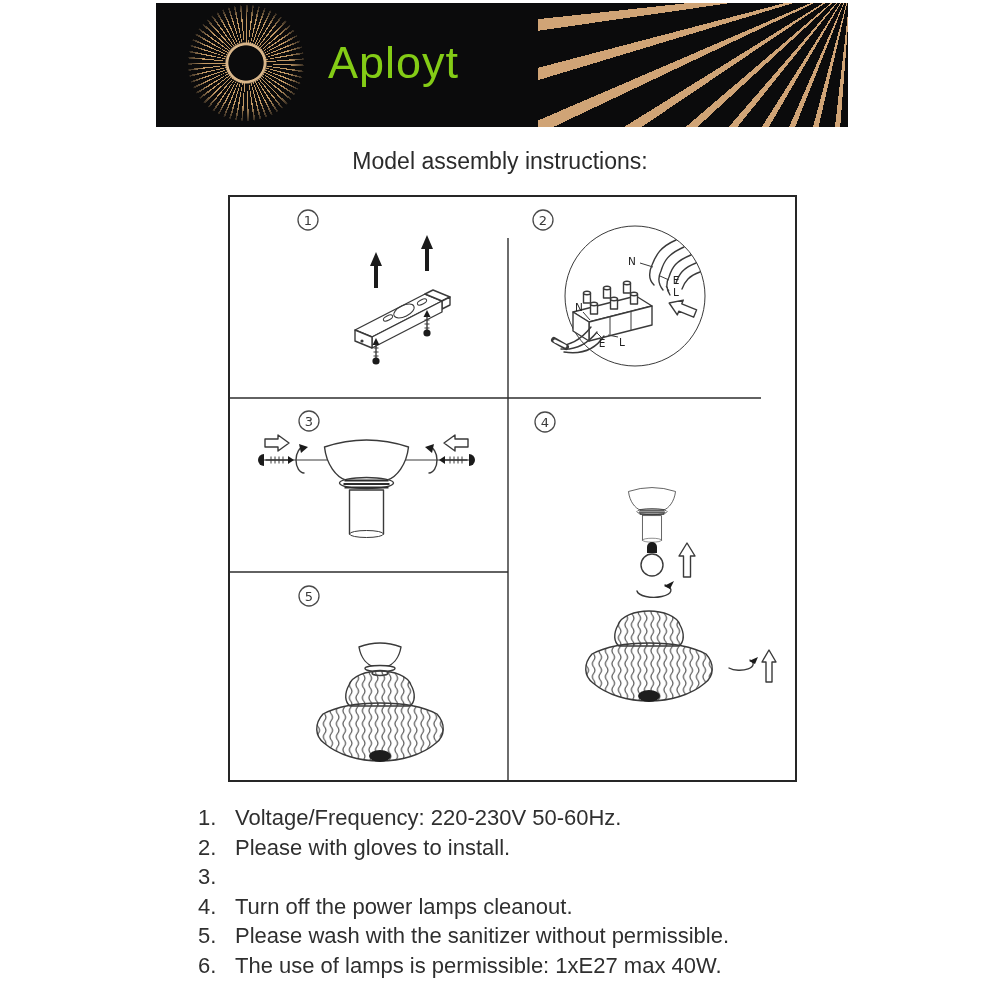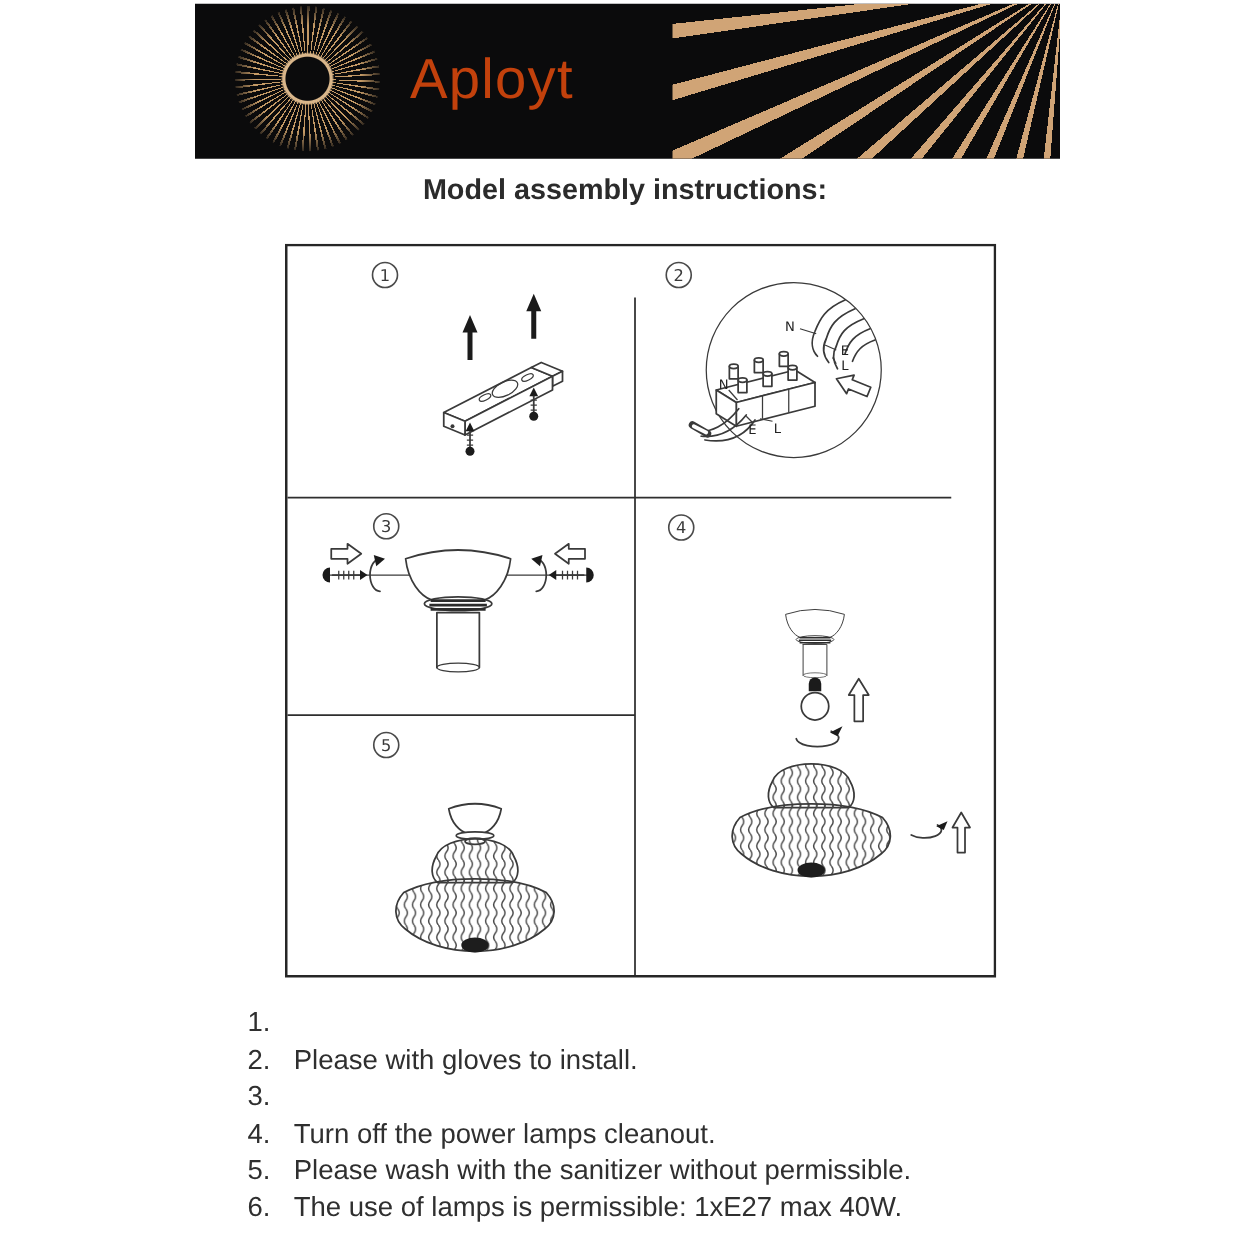--- a/index.html
+++ b/index.html
@@ -9,28 +9,28 @@
   
   .brandbar{position:absolute;left:156px;top:3px;width:692px;height:124px;
             background:#0b0b0c;overflow:hidden;}
   .starburst{position:absolute;left:32px;top:2px;width:116px;height:116px;border-radius:50%;
     background:
       radial-gradient(circle, rgba(11,11,12,0) 0 52%, #0b0b0c 76%),
       radial-gradient(circle, #0b0b0c 0 21%, rgba(11,11,12,0) 22%),
       radial-gradient(circle, rgba(11,11,12,0) 0 19%, #d9b68a 21% 24%, rgba(11,11,12,0) 26%),
       repeating-conic-gradient(#c49a66 0 1.7deg, rgba(11,11,12,0) 1.7deg 6.1deg);}
   .brand{position:absolute;left:172px;top:34px;font-size:45px;font-weight:300;
-         letter-spacing:1px;color:#c2410c;}
+         letter-spacing:1px;color:#84cc16;}
   .fan{position:absolute;right:0;top:0;width:310px;height:124px;
     background:repeating-conic-gradient(from 150deg at 101% -14%,
       #d0a476 0 2.1deg, rgba(11,11,12,0) 2.1deg 8.6deg);}
 
   
-  .titleblock{position:absolute;left:0;top:138px;width:1000px;text-align:center;
-              font-size:23px;line-height:26px;color:#2b2b2b;font-weight:bold;}
+  .titleblock{position:absolute;left:0;top:148px;width:1000px;text-align:center;
+              font-size:23px;line-height:26px;color:#2b2b2b;}
 
   
   .diagram{position:absolute;left:228px;top:195px;width:569px;height:588px;}
   svg .ln{stroke:#3a3a3a;stroke-width:1.4;fill:none;stroke-linecap:round;stroke-linejoin:round;}
   svg .th{stroke:#3a3a3a;stroke-width:1;fill:none;}
   svg .wh{stroke:#3a3a3a;stroke-width:1.4;fill:#fff;stroke-linejoin:round;}
   svg .bk{fill:#1b1b1b;stroke:none;}
   svg .bd{stroke:#262626;stroke-width:2;fill:none;}
   svg .dv{stroke:#2e2e2e;stroke-width:1.4;fill:none;}
   svg .numc{fill:#fff;stroke:#4a4a4a;stroke-width:1.3;}
@@ -242,20 +242,21 @@
         <ellipse class="wh" cx="152" cy="473.5" rx="15" ry="3"></ellipse>
         <ellipse class="wh" cx="152" cy="478" rx="8" ry="2.5"></ellipse>
         <use href="#shade-def" transform="translate(152,480)"></use>
       </g>
     </svg>
   </div>
 
   <ol class="instructions">
     <li class="inst-row">
       <span class="inst-num">1.</span>
+      <span>Voltage/Frequency: 220-230V 50-60Hz.</span>
     </li>
     <li class="inst-row">
       <span class="inst-num">2.</span>
       <span>Please with gloves to install.</span>
     </li>
     <li class="inst-row">
       <span class="inst-num">3.</span>
     </li>
     <li class="inst-row">
       <span class="inst-num">4.</span>

